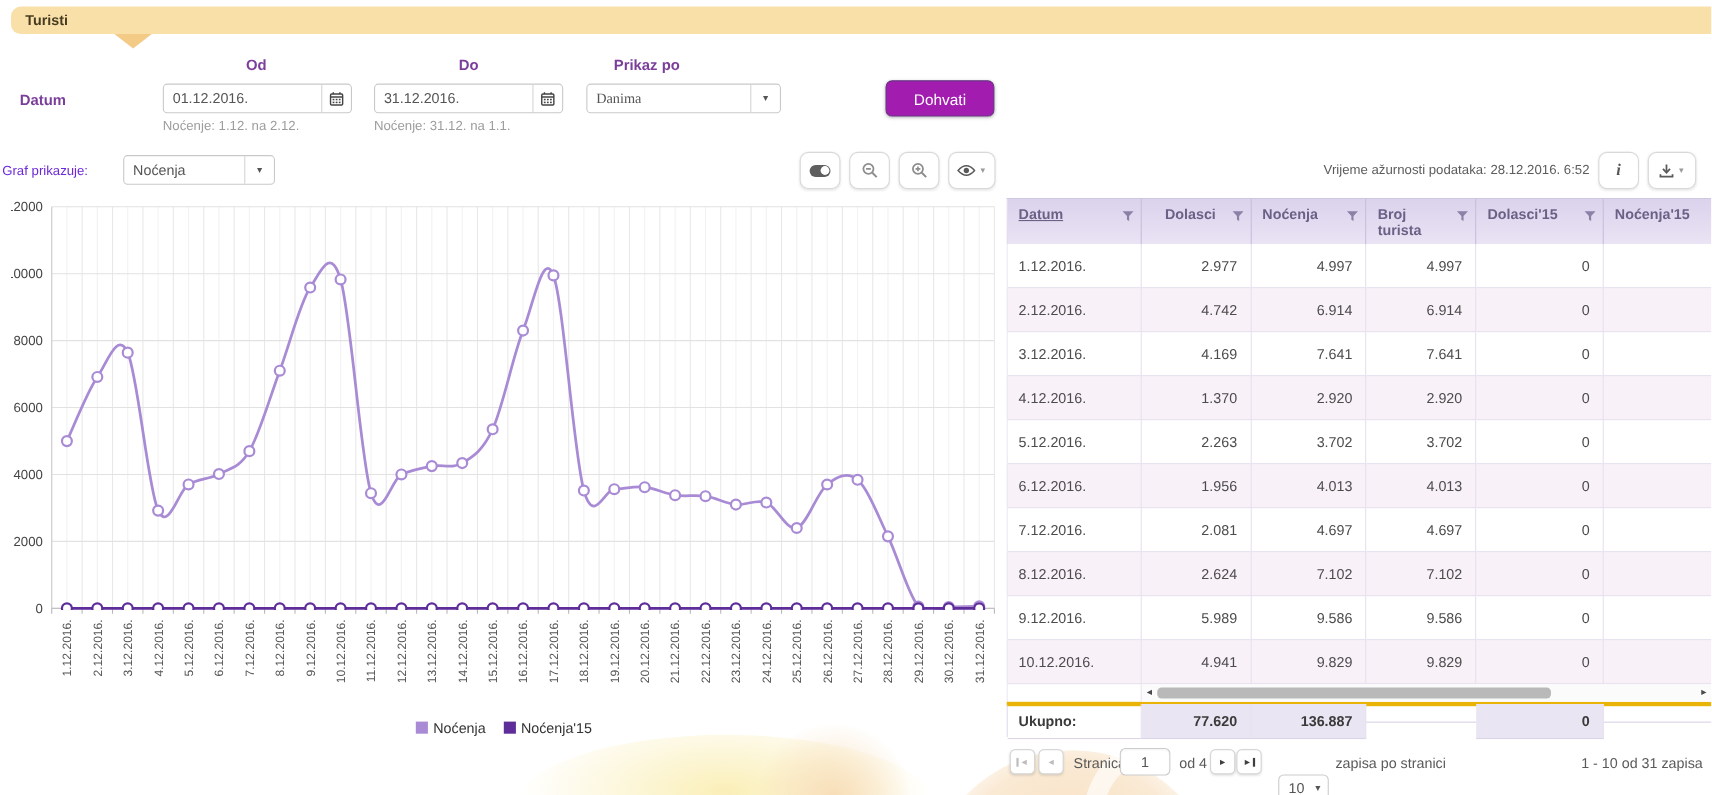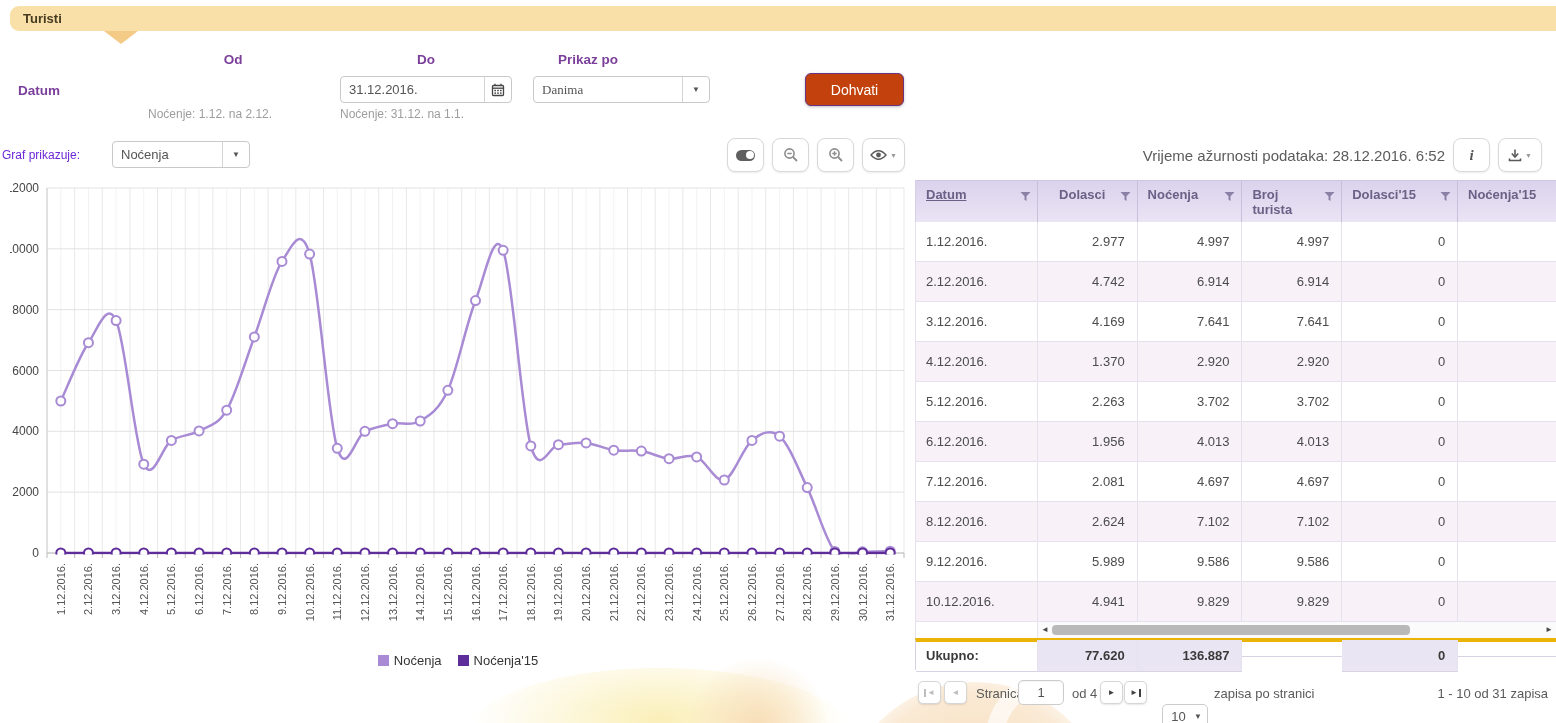--- a/index.html
+++ b/index.html
@@ -27,30 +27,30 @@
 
   
   .flabel{font-weight:bold;font-size:13.5px;color:#7b3f9b;text-align:center;}
   .hint{font-size:12px;color:#9d9d9d;}
   .inputbox{background:#fff;border:1px solid #c9c9c9;border-radius:4px;display:flex;align-items:center;height:27px;}
   .inputbox .val{flex:1;border:0;outline:none;background:transparent;font-family:inherit;
                  font-size:13px;color:#555;padding:0 8px;min-width:0;}
   .inputbox .seg{width:27px;align-self:stretch;border-left:1px solid #d5d5d5;display:flex;
                  align-items:center;justify-content:center;cursor:pointer;}
   .caret{font-size:8px;color:#555;}
-  .btn-primary{background:#c2410c;border:1px solid #6a3485;border-radius:6px;color:#fff;
+  .btn-primary{background:#a21caf;border:1px solid #6a3485;border-radius:6px;color:#fff;
                font-size:14px;font-family:inherit;cursor:pointer;box-shadow:0 1px 3px rgba(0,0,0,.25);}
 
   
   .tool-btn{background:#fff;border:1px solid #d9d9d9;border-radius:8px;box-shadow:0 1px 2px rgba(0,0,0,.08);
             display:flex;align-items:center;justify-content:center;cursor:pointer;gap:3px;}
   .toggle-pill{width:19px;height:11px;border-radius:6px;background:#5f5f5f;position:relative;}
   .toggle-pill .knob{position:absolute;right:1.5px;top:1.5px;width:8px;height:8px;border-radius:50%;background:#fff;}
   .seriftext{font-family:"Liberation Serif",serif;font-style:italic;font-weight:bold;font-size:15px;color:#555;}
-  .updated{font-size:15px;color:#5c5c5c;text-align:right;}
+  .updated{font-size:12px;color:#5c5c5c;text-align:right;}
 
   
   .legend{display:flex;justify-content:center;gap:16px;align-items:center;height:16px;margin-top:2px;}
   .legend .item{display:flex;align-items:center;gap:5px;font-size:13px;color:#333;}
   .legend .sq{width:11px;height:11px;display:inline-block;}
 
   
   .tablepanel{left:915px;top:180px;width:641px;height:492px;overflow:hidden;background:transparent;}
   .thead{display:flex;height:42px;background:linear-gradient(#dbd2ec,#eae4f5);
          border-top:1px solid #cfc6e1;border-left:1px solid #d8d0e6;}
@@ -102,20 +102,39 @@
   <div class="blob blob4"></div>
 
   <div class="abs tabbar z1">Turisti</div>
   <div class="abs tab-pointer z1"></div>
 
   <div class="abs flabel z1" style="left:190px;top:52px;width:86px;">Od</div>
   <div class="abs flabel z1" style="left:383px;top:52px;width:86px;">Do</div>
   <div class="abs flabel z1" style="left:538px;top:52px;width:100px;">Prikaz po</div>
   <div class="abs flabel z1" style="left:18px;top:83px;text-align:left;">Datum</div>
 
+  <div class="abs inputbox z1" style="left:148px;top:76px;width:172px;">
+    <input class="val" value="01.12.2016." style="">
+    <span class="seg">
+      <svg width="14" height="14" viewBox="0 0 14 14">
+          <rect x="1.5" y="2.5" width="11" height="10" rx="1" fill="none" stroke="#444" stroke-width="1.3"></rect>
+          <line x1="1.5" y1="5.2" x2="12.5" y2="5.2" stroke="#444" stroke-width="1.3"></line>
+          <line x1="4" y1="0.8" x2="4" y2="2.5" stroke="#444" stroke-width="1.3"></line>
+          <line x1="10" y1="0.8" x2="10" y2="2.5" stroke="#444" stroke-width="1.3"></line>
+          <g fill="#444">
+            <rect x="3.4" y="6.8" width="1.6" height="1.4"></rect>
+            <rect x="6.2" y="6.8" width="1.6" height="1.4"></rect>
+            <rect x="9" y="6.8" width="1.6" height="1.4"></rect>
+            <rect x="3.4" y="9.4" width="1.6" height="1.4"></rect>
+            <rect x="6.2" y="9.4" width="1.6" height="1.4"></rect>
+            <rect x="9" y="9.4" width="1.6" height="1.4"></rect>
+          </g>
+        </svg>
+    </span>
+  </div>
 
   <div class="abs inputbox z1" style="left:340px;top:76px;width:172px;">
     <input class="val" value="31.12.2016." style="">
     <span class="seg">
       <svg width="14" height="14" viewBox="0 0 14 14">
           <rect x="1.5" y="2.5" width="11" height="10" rx="1" fill="none" stroke="#444" stroke-width="1.3"></rect>
           <line x1="1.5" y1="5.2" x2="12.5" y2="5.2" stroke="#444" stroke-width="1.3"></line>
           <line x1="4" y1="0.8" x2="4" y2="2.5" stroke="#444" stroke-width="1.3"></line>
           <line x1="10" y1="0.8" x2="10" y2="2.5" stroke="#444" stroke-width="1.3"></line>
           <g fill="#444">

